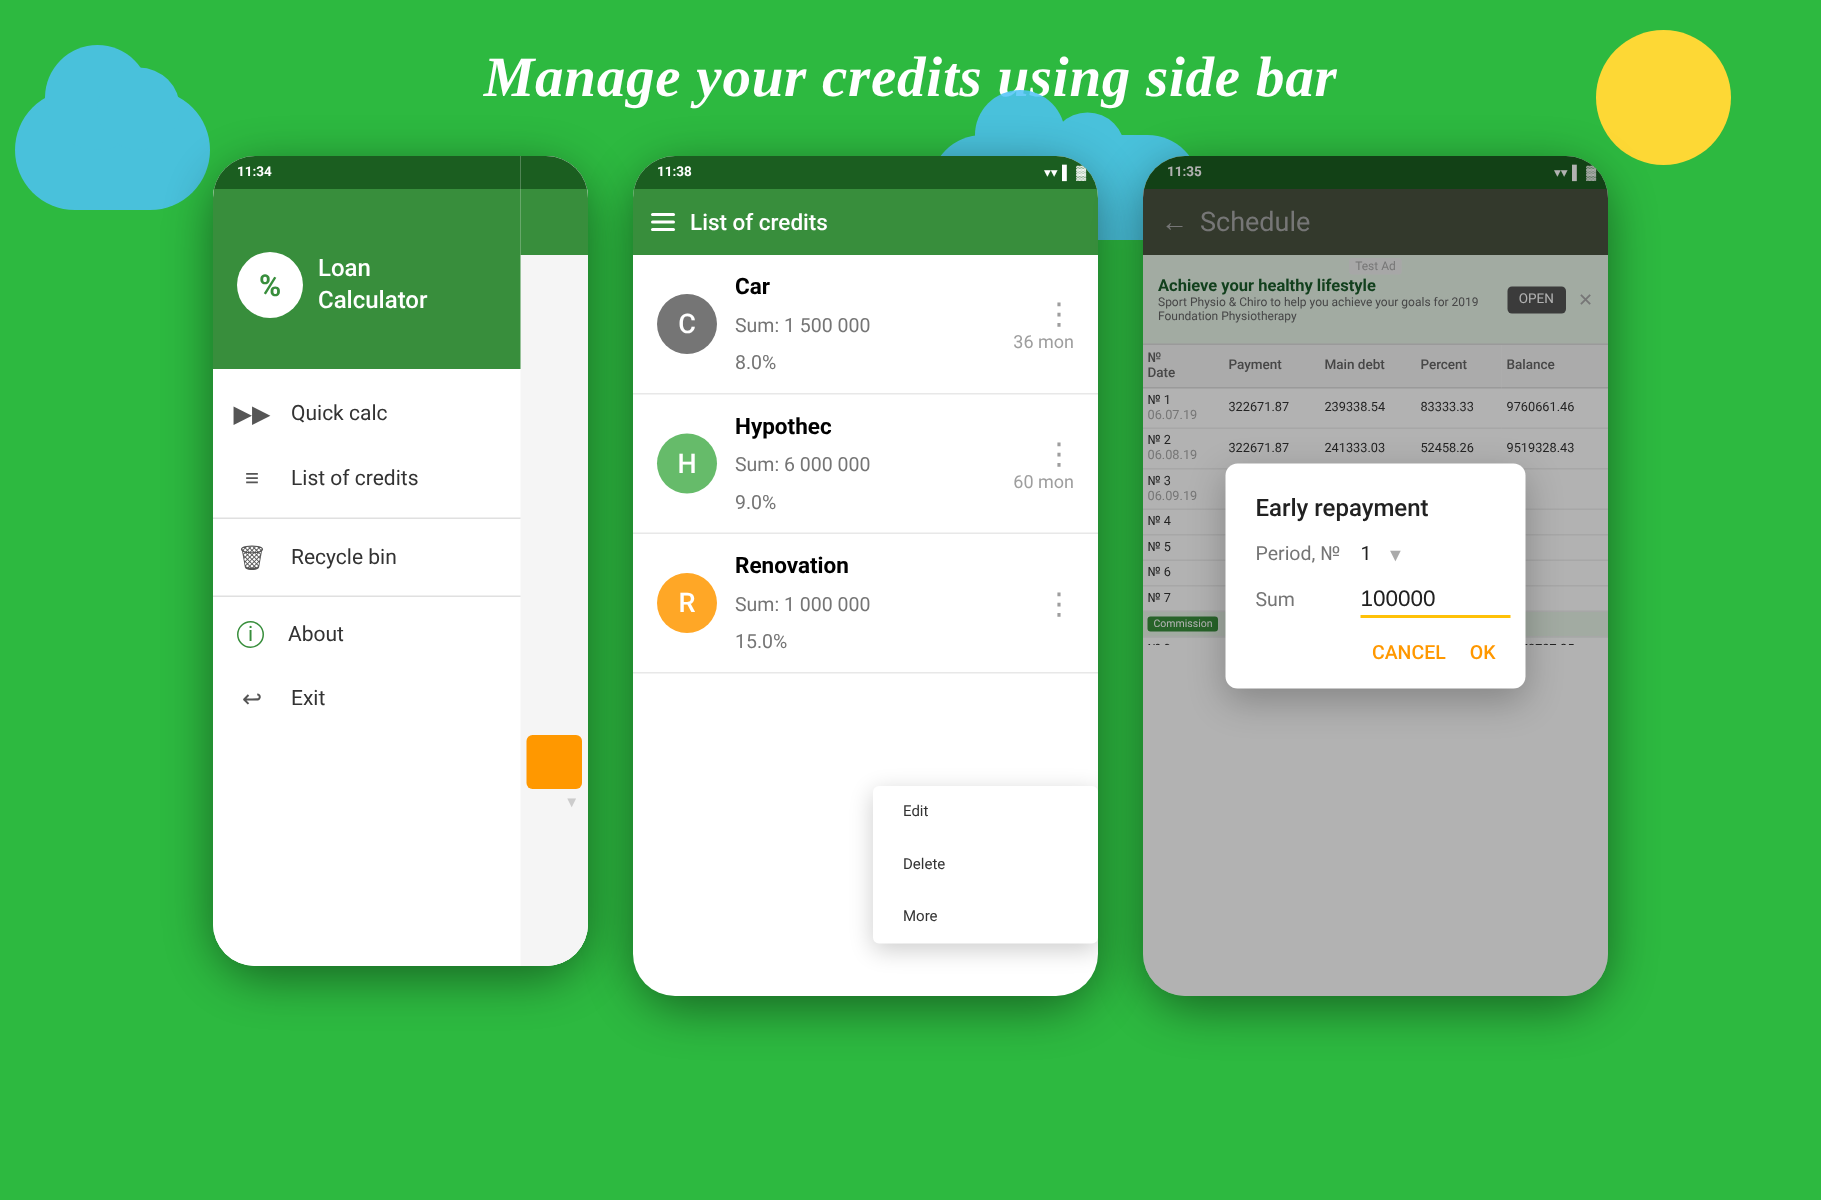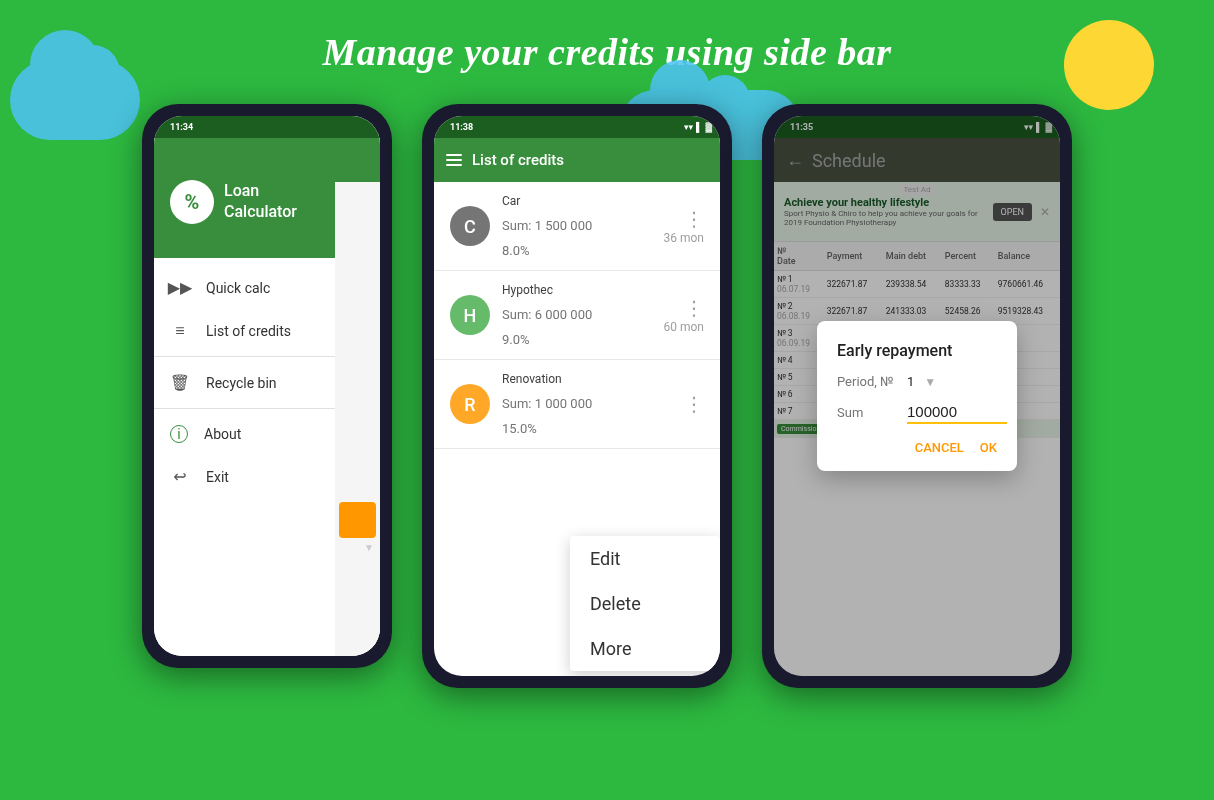--- a/index.html
+++ b/index.html
@@ -105,21 +105,21 @@
       gap: 30px;
       margin-top: 30px;
       position: relative;
       z-index: 10;
     }
 
     
     .phone {
       background: #1a1a2e;
       border-radius: 36px;
-      padding: 12px;
+      padding: 0;
       box-shadow: 0 8px 32px rgba(0,0,0,0.45);
       position: relative;
     }
     .phone-inner {
       background: white;
       border-radius: 28px;
       overflow: hidden;
       position: relative;
     }
     .phone-left {
@@ -272,23 +272,23 @@
       color: white;
       font-size: 18px;
       font-weight: 500;
       margin-right: 12px;
       flex-shrink: 0;
     }
     .credit-info {
       flex: 1;
     }
     .credit-name {
-      font-size: 12px;
-      font-weight: 400;
-      color: #404040;
+      font-size: 15px;
+      font-weight: 700;
+      color: #000000;
     }
     .credit-sum {
       font-size: 13px;
       color: #757575;
       margin-top: 10px;
     }
     .credit-terms {
       font-size: 12px;
       color: #9e9e9e;
       text-align: center;
@@ -306,21 +306,21 @@
       position: absolute;
       right: 0;
       top: 420px;
       width: 150px;
       box-shadow: 0 4px 16px rgba(0,0,0,0.2);
       z-index: 100;
       border-radius: 4px;
     }
     .context-menu-item {
       padding: 12px 20px;
-      font-size: 18px;
+      font-size: 10px;
       color: #333;
       cursor: pointer;
     }
 
     
     .schedule-bar {
       background: #4a5240;
       height: 44px;
       display: flex;
       align-items: center;

